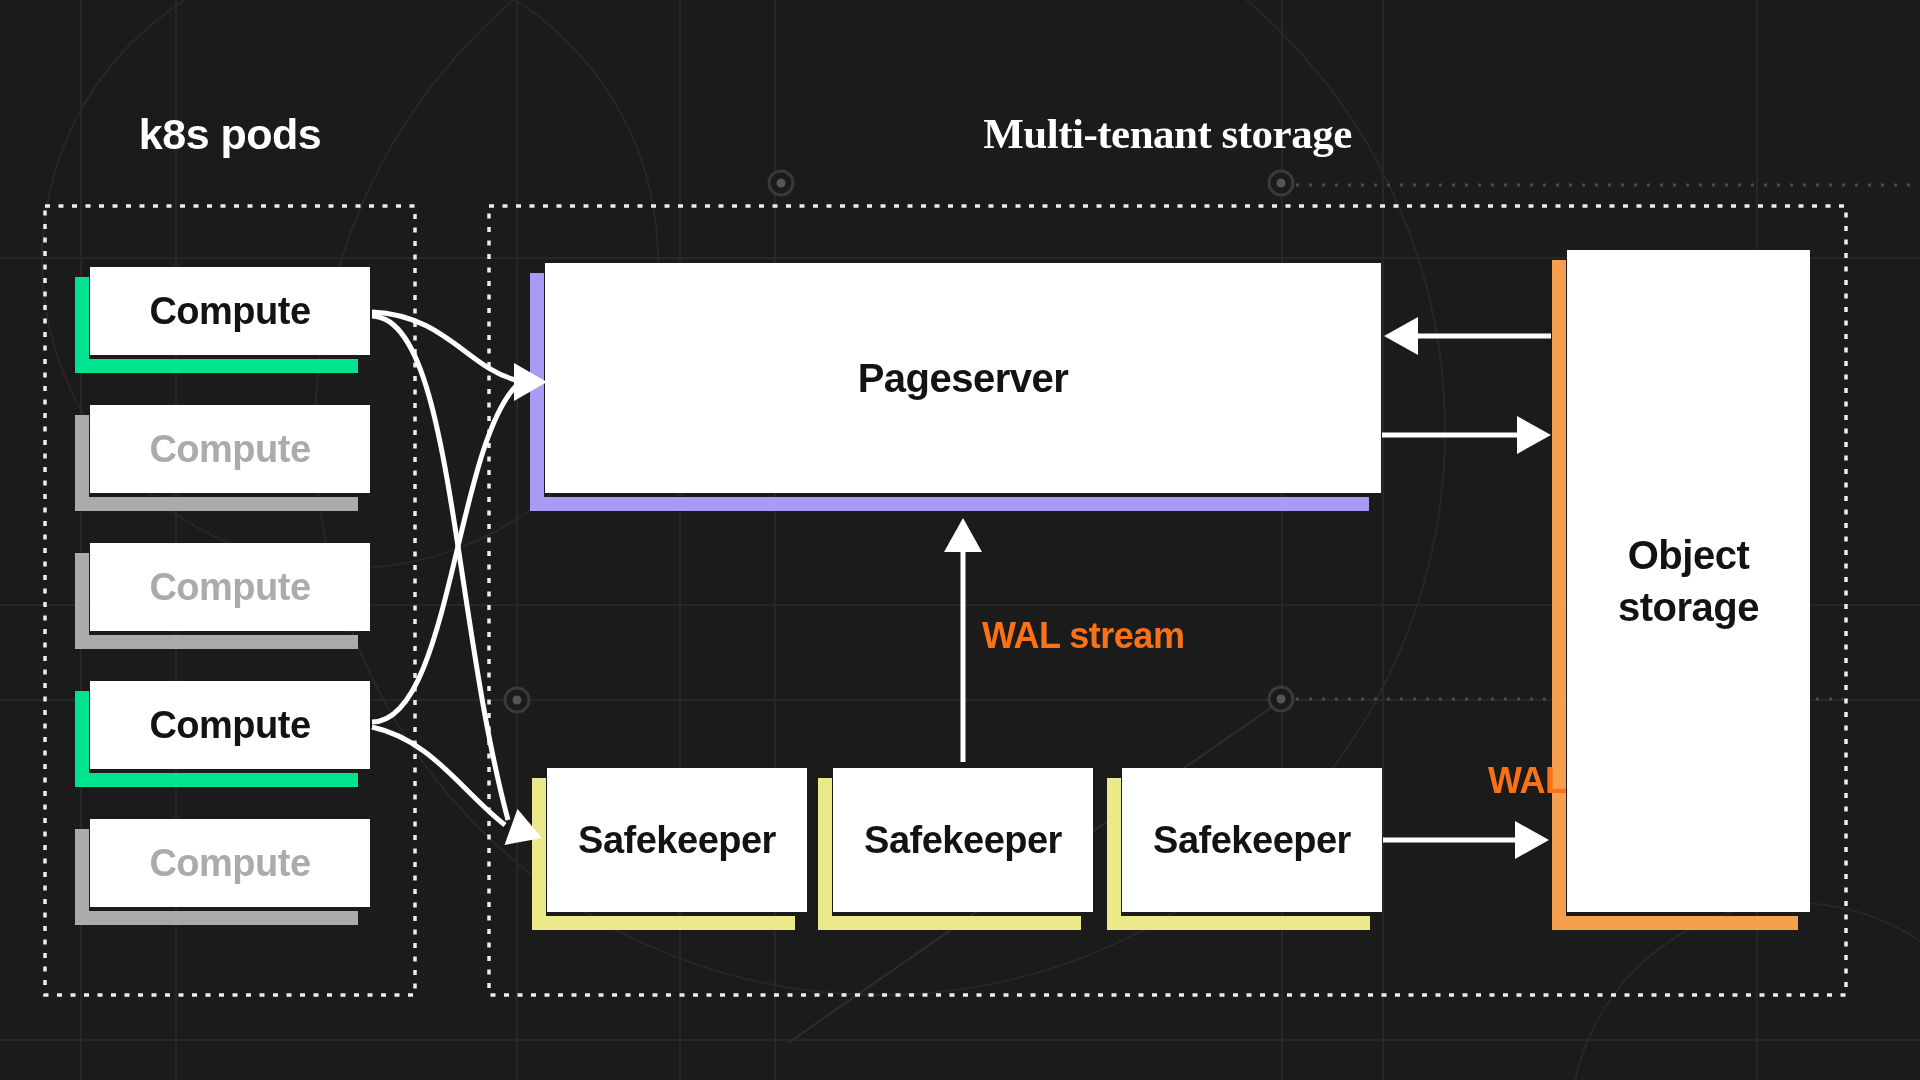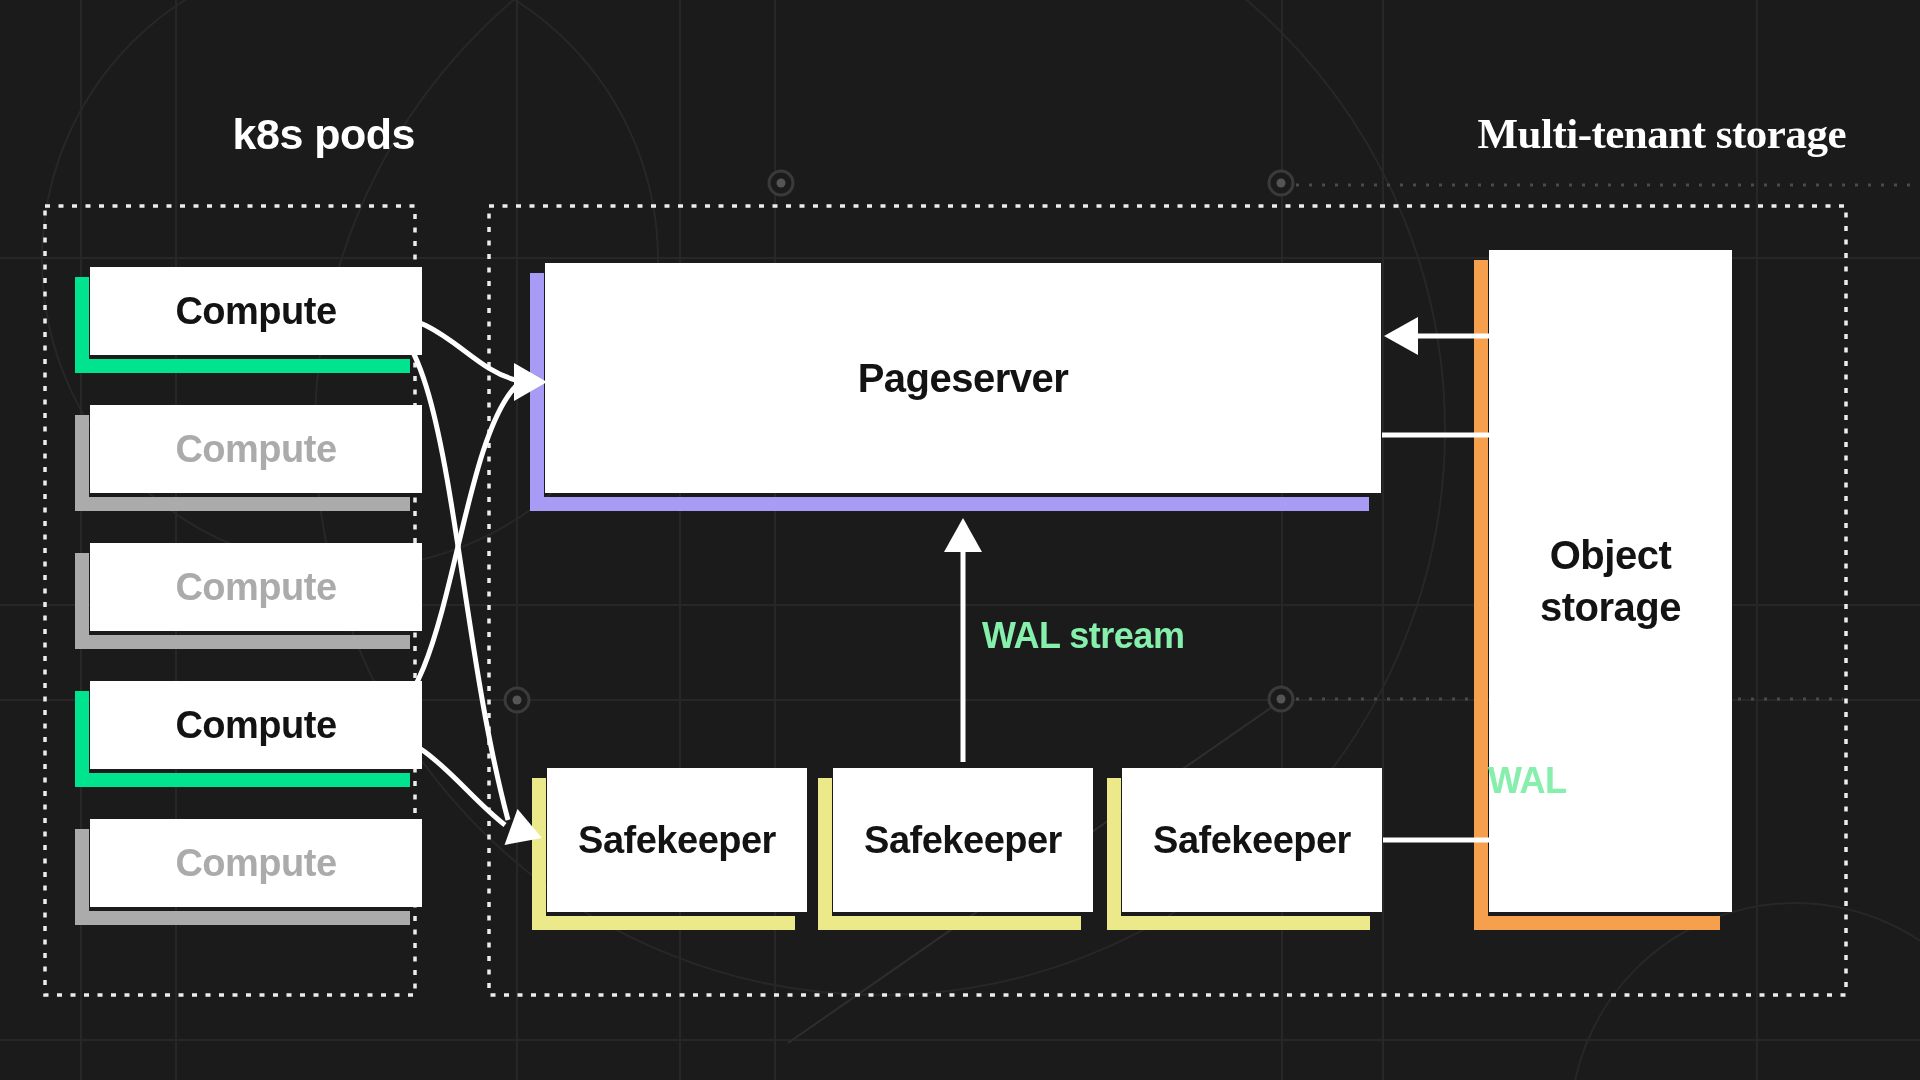--- a/index.html
+++ b/index.html
@@ -10,50 +10,50 @@
     font-weight:700;
     -webkit-font-smoothing:antialiased;
   }
   svg{position:absolute;left:0;top:0;}
   .underlay{z-index:1;}
   .overlay{z-index:6;pointer-events:none;}
 
   
   .section-title{
     position:absolute;top:104px;height:60px;line-height:60px;
-    text-align:right;font-size:43px;color:#fff;letter-spacing:-0.5px;z-index:4;
+    text-align:center;font-size:43px;color:#fff;letter-spacing:-0.5px;z-index:4;
   }
   .title-pods{left:45px;width:370px;}
   .title-storage{left:489px;width:1357px;font-family:Liberation Serif, serif;}
 
   
   .node{
     position:absolute;background:var(--panel-white,#fff);
     display:flex;align-items:center;justify-content:center;text-align:center;
     color:var(--ink,#131313);font-size:38px;letter-spacing:-0.5px;z-index:3;
   }
   .node::before{
     content:"";position:absolute;left:-15px;top:10px;right:12px;bottom:-18px;
     border-left:14px solid var(--ac);border-bottom:14px solid var(--ac);
     z-index:-1;
   }
-  .compute{left:90px;width:332px;height:88px;}
+  .compute{left:90px;width:280px;height:88px;}
   .c1{top:267px}.c2{top:405px}.c3{top:543px}.c4{top:681px}.c5{top:819px}
   .active{--ac:var(--green,#00e38f);color:var(--ink,#131313);}
   .inactive{--ac:var(--inactive-gray,#ababab);color:var(--inactive-gray,#ababab);}
   .pageserver{left:545px;top:263px;width:836px;height:230px;--ac:var(--purple,#a79bf5);font-size:40px;text-align:right;}
   .safekeeper{top:768px;width:260px;height:144px;text-align:center;--ac:var(--yellow,#ece98b);}
   .sk1{left:547px}.sk2{left:833px}.sk3{left:1122px}
   .objstore{
-    left:1489px;top:250px;width:243px;height:662px;--ac:var(--orange,#f6a04d);
+    left:1567px;top:250px;width:243px;height:662px;--ac:var(--orange,#f6a04d);
     font-size:40px;line-height:1.3;box-sizing:border-box;padding:0 28px;
   }
 
   
-  .edge-label{position:absolute;color:#86efac;font-size:36px;letter-spacing:-0.5px;z-index:5;white-space:nowrap;}
+  .edge-label{position:absolute;color:#f97316;font-size:36px;letter-spacing:-0.5px;z-index:5;white-space:nowrap;}
   .lbl-wal-stream{left:982px;top:615px;}
   .lbl-wal{left:1488px;top:760px;}
 
   
   .sec-border{fill:none;stroke:var(--border-dots,#ededed);stroke-width:3.5;stroke-dasharray:5 8.5;}
   .arrow{fill:none;stroke:var(--arrow-white,#fff);stroke-width:5;}
   .head{fill:var(--arrow-white,#fff);stroke:none;}
   .hairline{stroke:#272727;stroke-width:2;fill:none;}
   .deco-circle{stroke:#272727;stroke-width:2;fill:none;}
   .deco-line{stroke:#2e2e2e;stroke-width:2;fill:none;}

